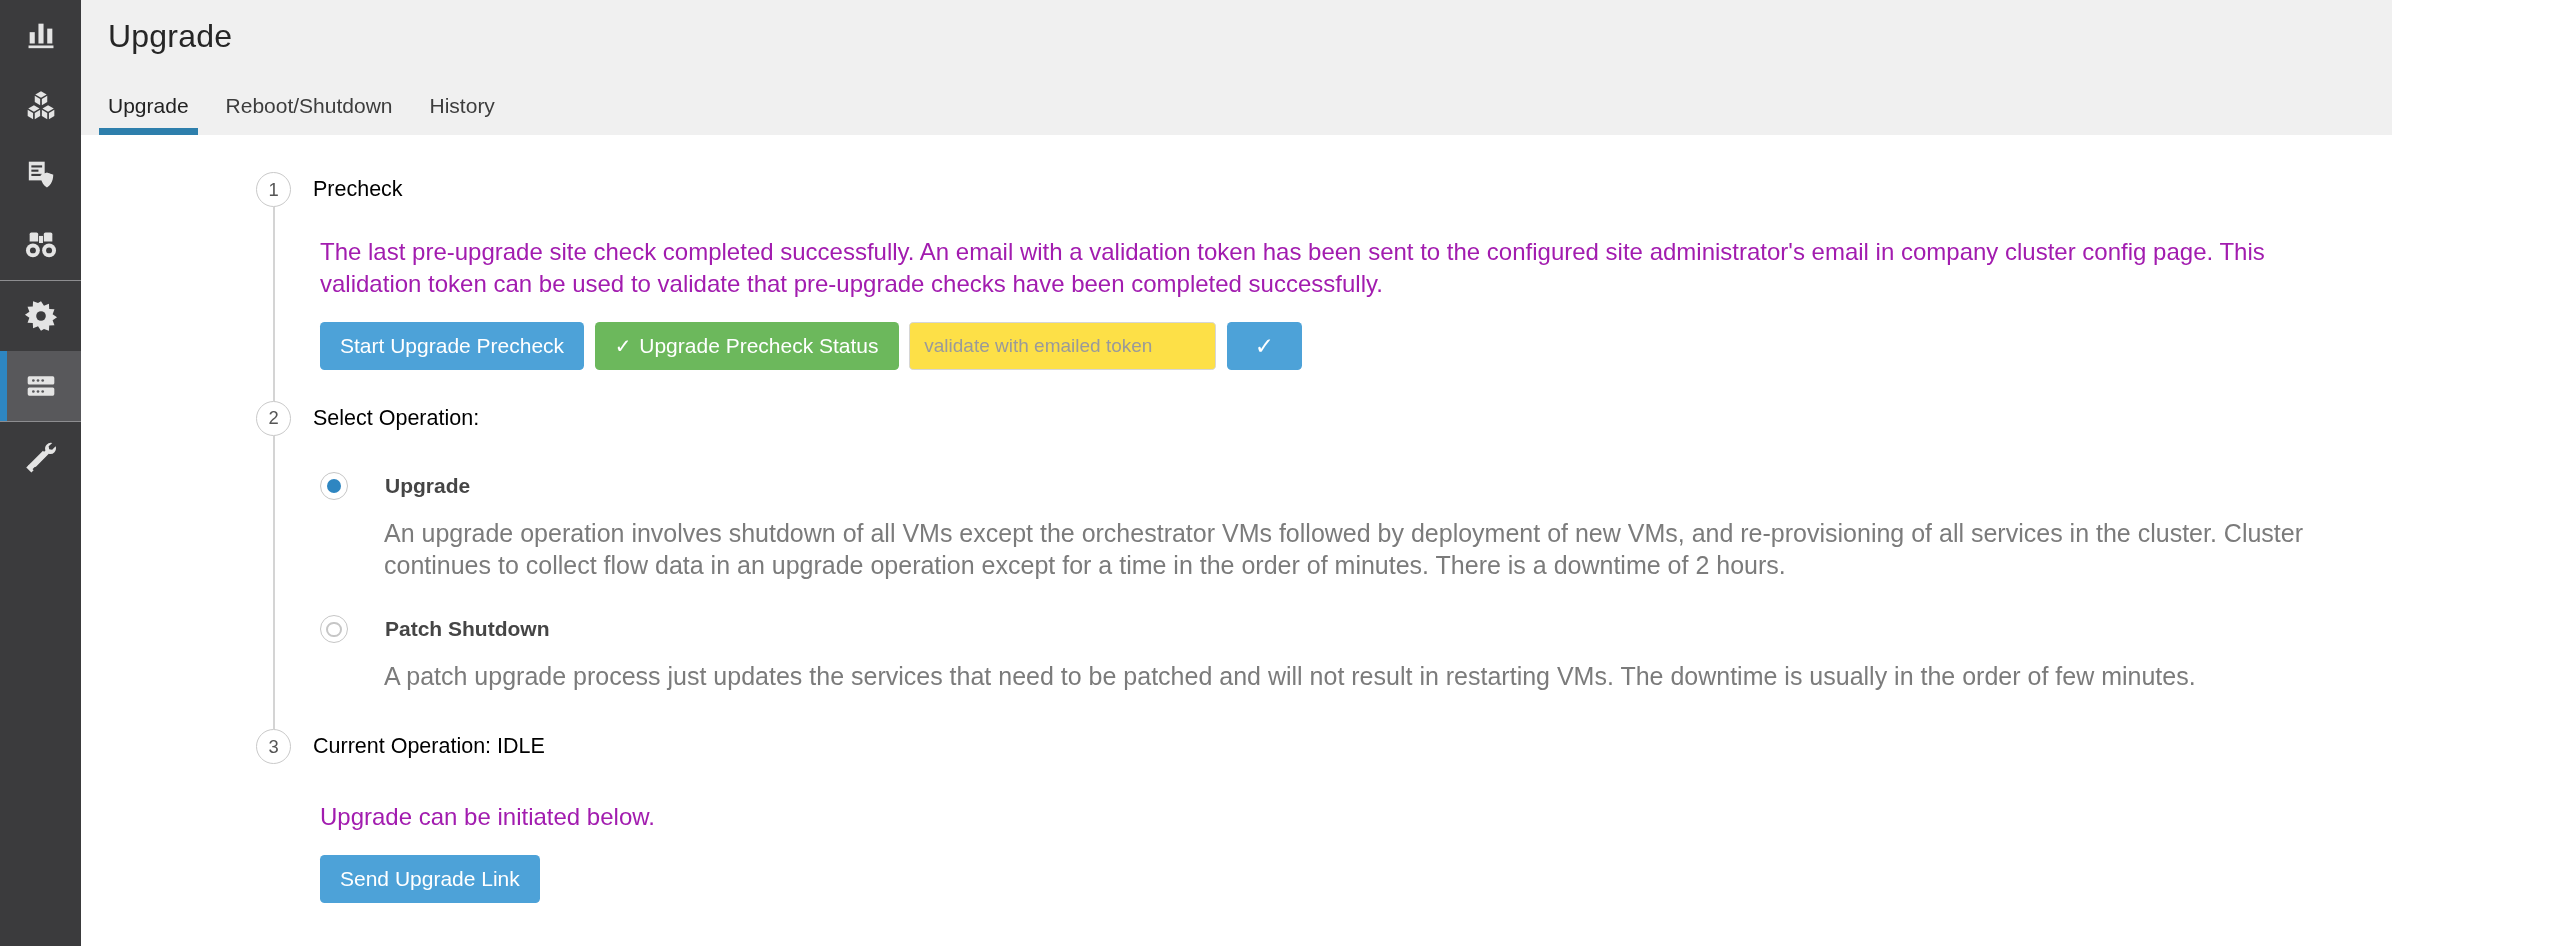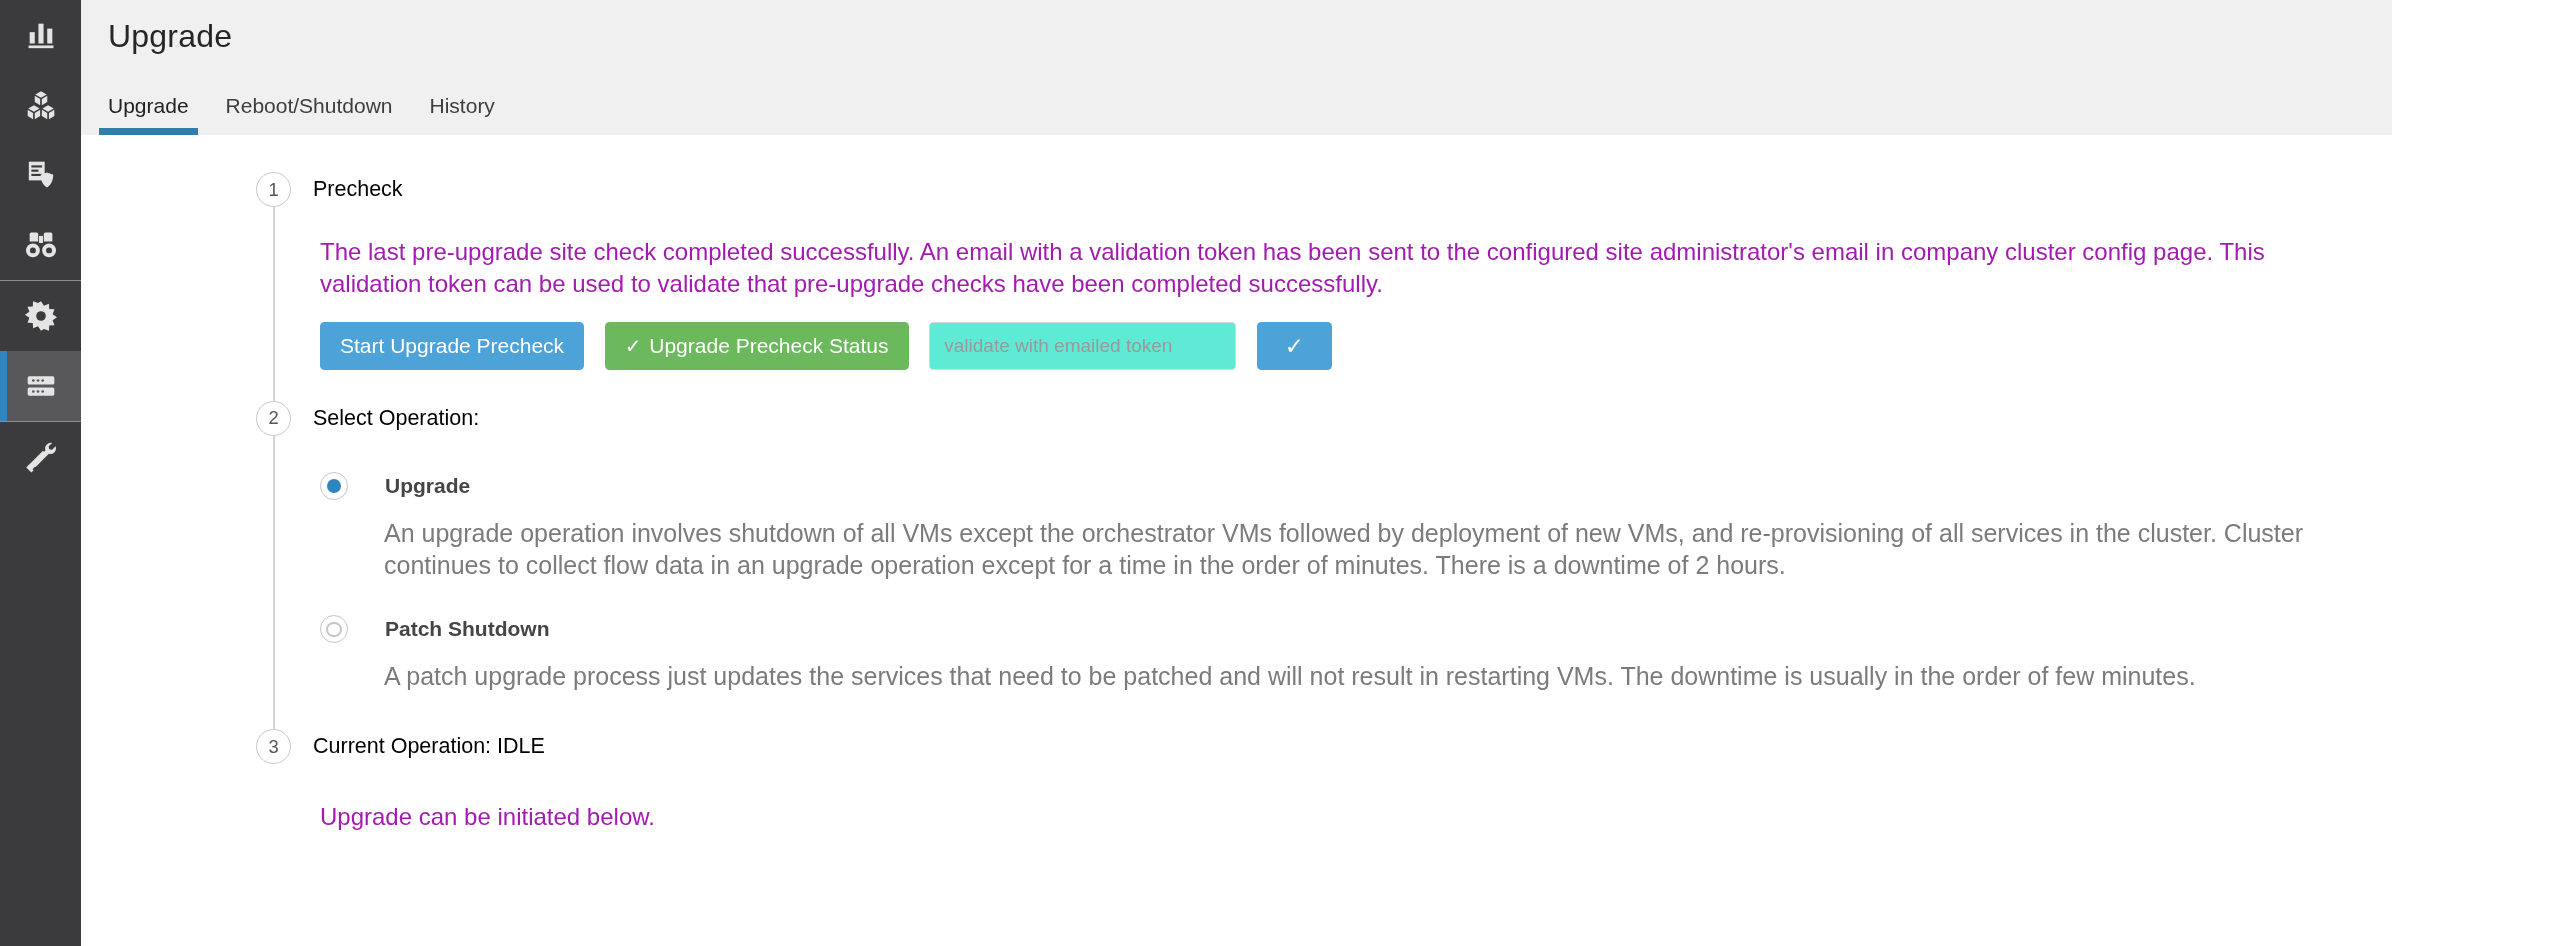--- a/index.html
+++ b/index.html
@@ -153,21 +153,20 @@
     font-size: 24px;
     line-height: 32px;
     color: #a21caf;
     max-width: 2317px;
   }
 
   .btn-row {
     display: flex;
     align-items: center;
     margin-top: 21.5px;
-    gap: 10px;
   }
   .btn {
     font-family: "Liberation Sans", sans-serif;
     font-size: 21px;
     color: #ffffff;
     border: none;
     border-radius: 4.6px;
     padding: 0 20px;
     height: 48px;
     line-height: 48px;
@@ -188,21 +187,21 @@
   .btn + .btn, .btn + .token-input, .token-input + .btn {
     margin-left: 10.7px;
   }
   .tick { margin-right: 7.7px; font-size: 20px; }
 
   .token-input {
     height: 48px;
     width: 307px;
     border: 1.5px solid #d6d6d6;
     border-radius: 4.6px;
-    background: #5eead4;
+    background: #fde047;
     font-family: "Liberation Sans", sans-serif;
     font-size: 19px;
     color: #555;
     padding: 0 14px;
   }
   .token-input::placeholder { color: #9a9a9a; }
 
   .radio-block { margin-top: 4.6px; }
   .radio-row {
     display: flex;
@@ -403,19 +402,22 @@
       </div>
 
       <div>
         <div class="step-head">
           <div class="step-circle">3</div>
           <div class="step-title">Current Operation: IDLE</div>
         </div>
 
         <div class="step-body" style="padding-top:37px;">
           <div class="para">Upgrade can be initiated below.</div>
+          <div class="btn-row">
+            <button class="btn btn-blue">Send Upgrade Link</button>
+          </div>
         </div>
       </div>
 
     </div>
   </div>
 </div>
 
 
 </body></html>

